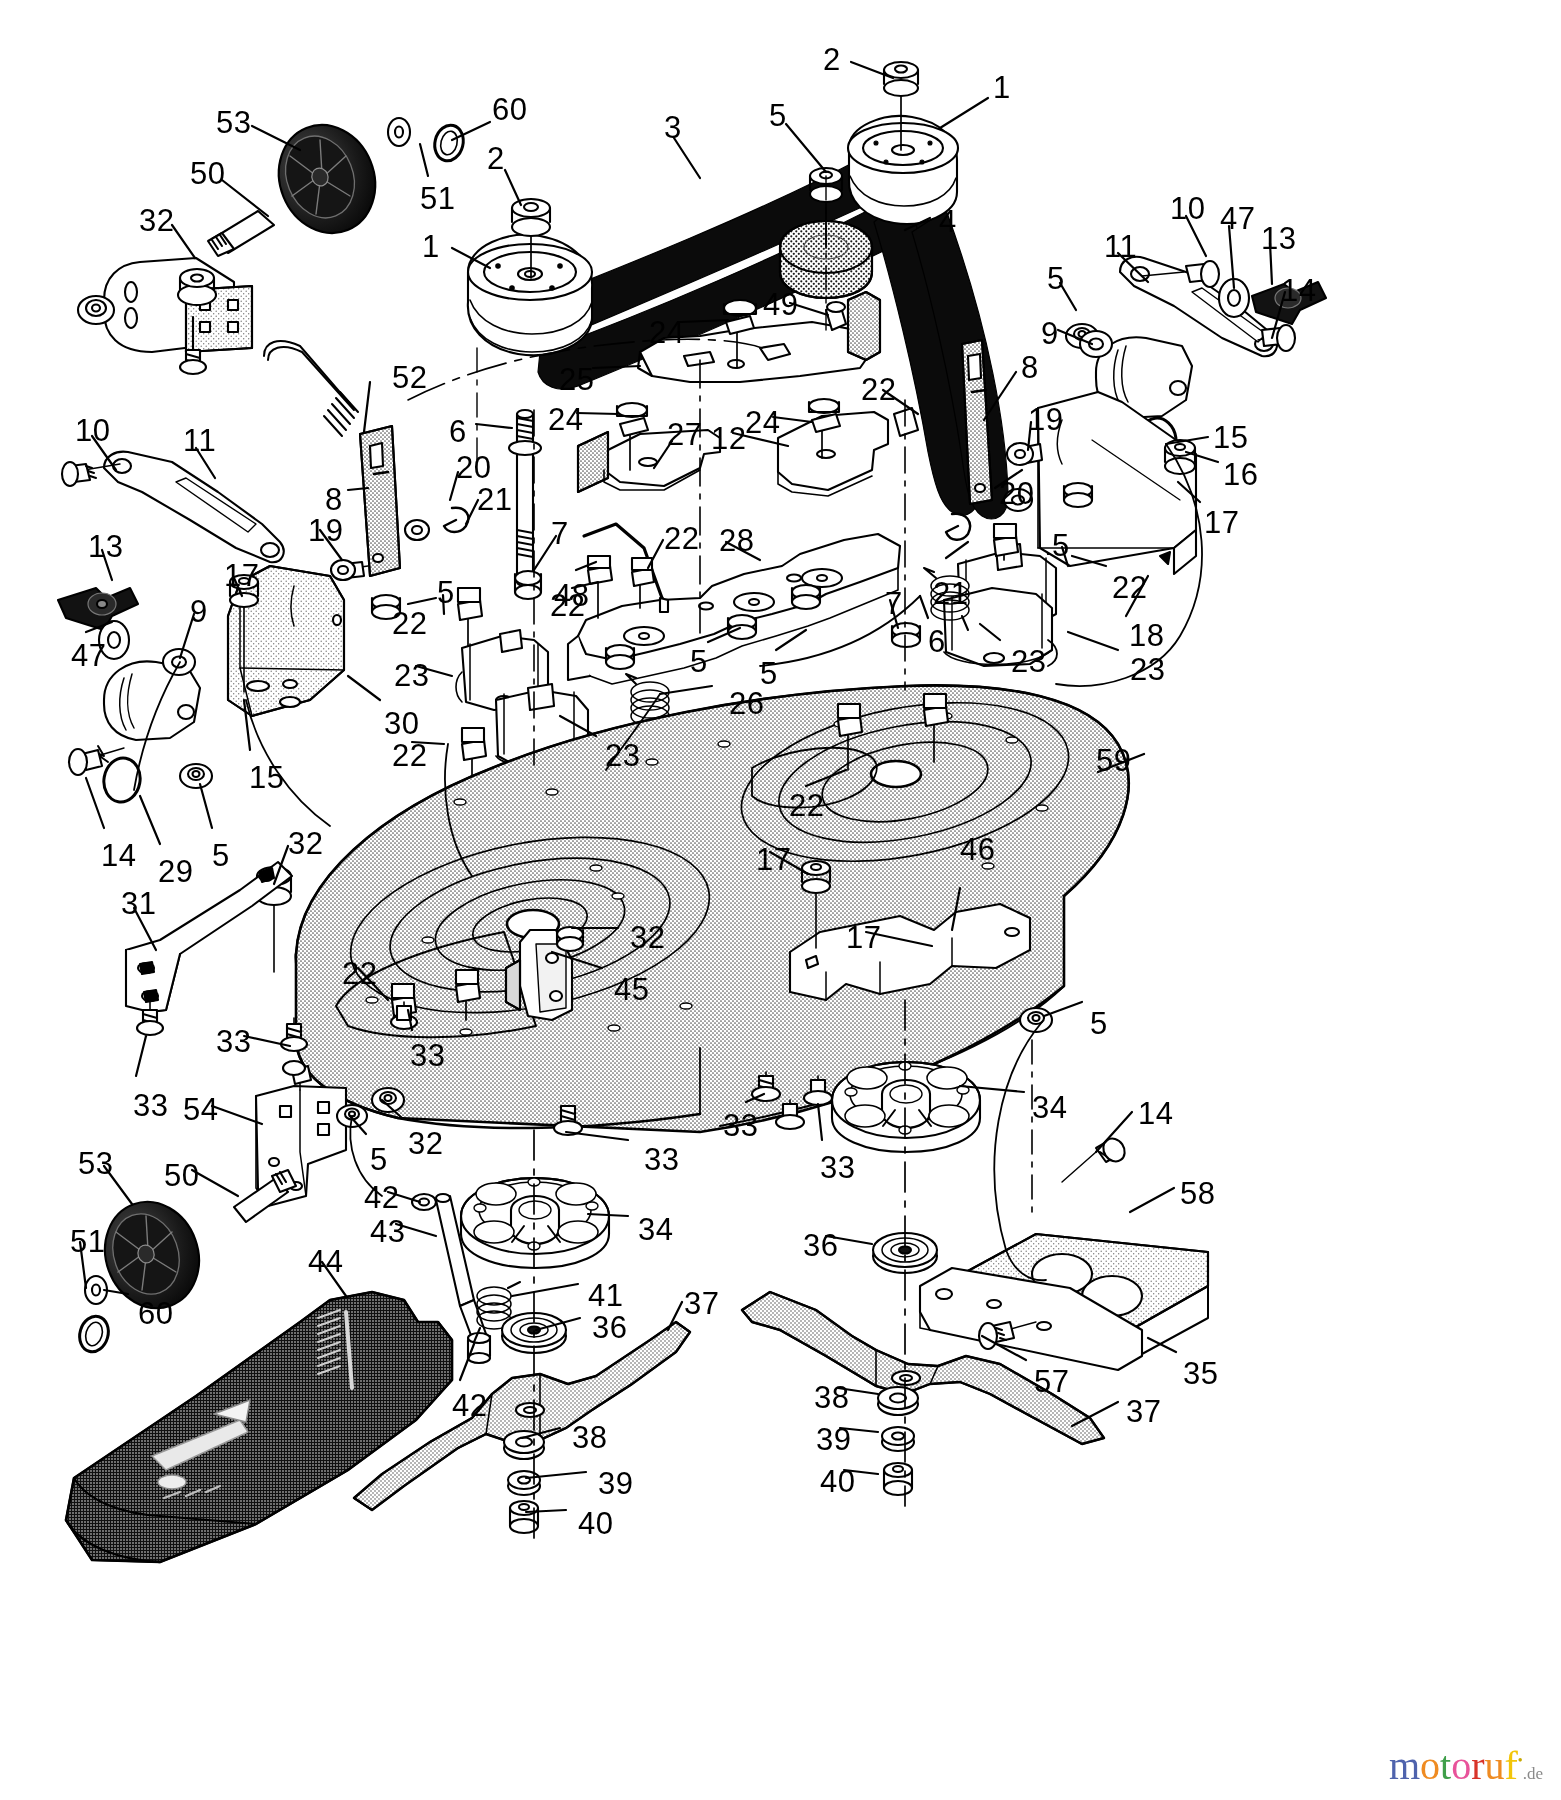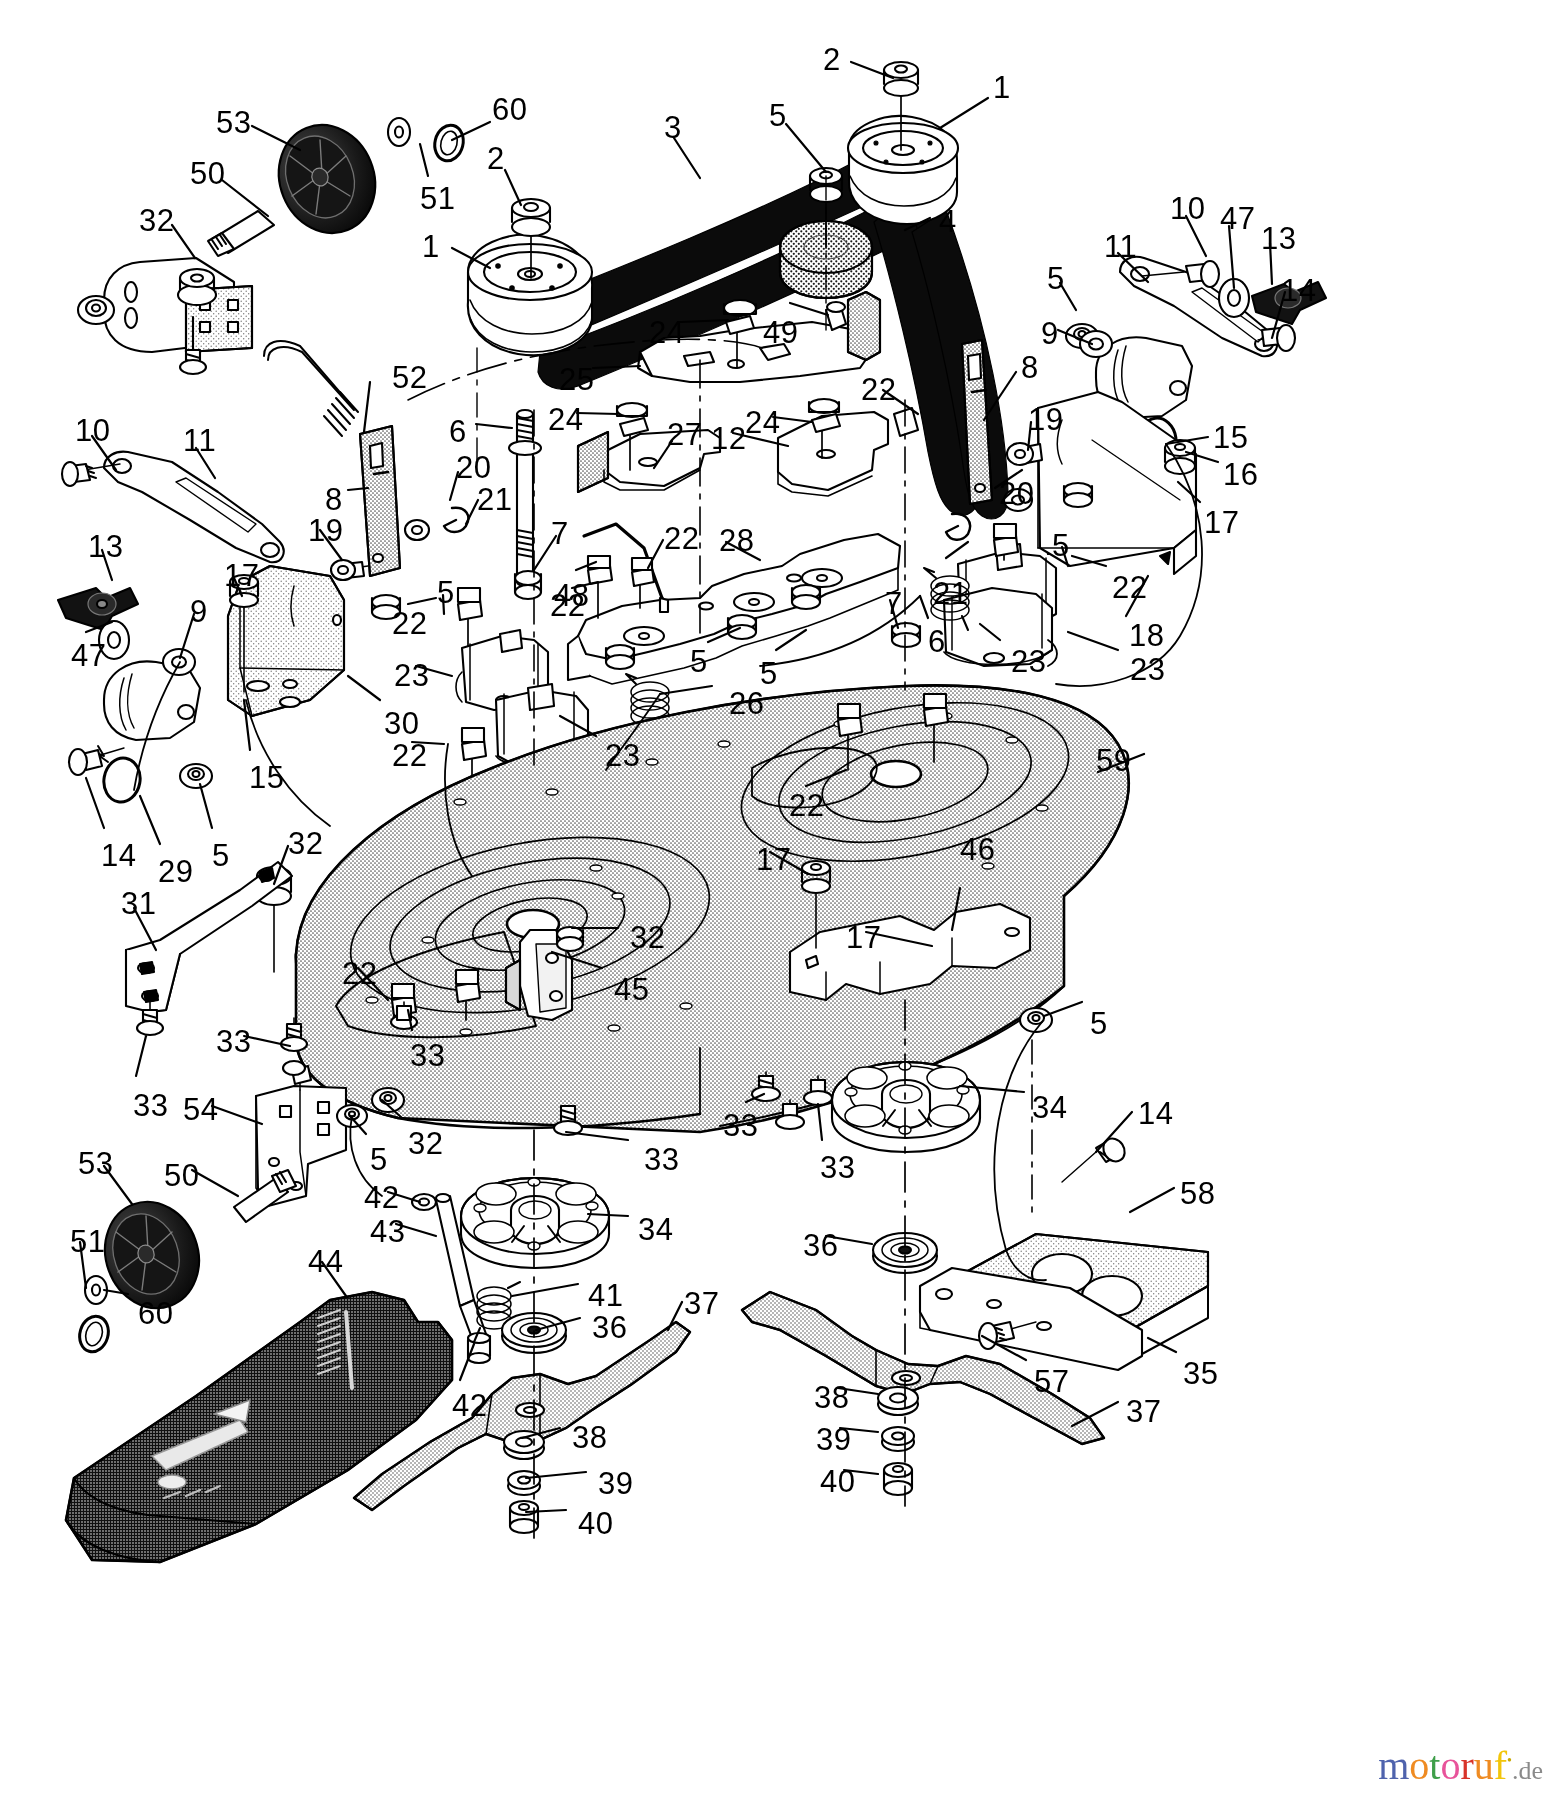--- a/index.html
+++ b/index.html
@@ -21,21 +21,21 @@
   }
 
   
   #wm{
     position:absolute; right:18px; bottom:14px;
     font-family:"Liberation Serif",serif;
     font-size:40px; line-height:1;
     white-space:nowrap;
   }
   #wm span{font-weight:400;}
-  #wm .de{font-size:26px;color:#8a8a8a;text-align:right;}
+  #wm .de{font-size:17px;color:#8a8a8a;text-align:right;}
   #wm .dot{font-size:14px;vertical-align:super;color:#c8a800;}
 </style>
 </head>
 <body>
 
 <div id="page">
 
   <svg id="svgroot" viewBox="0 0 1561 1800">
     <defs>
 
@@ -1127,21 +1127,21 @@
       <div class="cal" style="left: 939px; top: 206px;">4</div>
       <div class="cal" style="left: 1170px; top: 193px;">10</div>
       <div class="cal" style="left: 1220px; top: 203px;">47</div>
       <div class="cal" style="left: 1261px; top: 223px;">13</div>
       <div class="cal" style="left: 1104px; top: 231px;">11</div>
       <div class="cal" style="left: 422px; top: 231px;">1</div>
       <div class="cal" style="left: 1047px; top: 263px;">5</div>
       <div class="cal" style="left: 1041px; top: 318px;">9</div>
       <div class="cal" style="left: 1281px; top: 275px;">14</div>
       <div class="cal" style="left: 649px; top: 317px;">24</div>
-      <div class="cal" style="left: 763px; top: 289px; margin-top: 28px;">49</div>
+      <div class="cal" style="left: 763px; top: 289px;">49</div>
       <div class="cal" style="left: 1021px; top: 352px;">8</div>
       <div class="cal" style="left: 559px; top: 364px;">25</div>
       <div class="cal" style="left: 1028px; top: 404px;">19</div>
       <div class="cal" style="left: 861px; top: 374px;">22</div>
       <div class="cal" style="left: 368px; top: 362px; margin-left: 24px;">52</div>
       <div class="cal" style="left: 1213px; top: 422px;">15</div>
       <div class="cal" style="left: 449px; top: 416px;">6</div>
       <div class="cal" style="left: 548px; top: 404px;">24</div>
       <div class="cal" style="left: 667px; top: 419px;">27</div>
       <div class="cal" style="left: 711px; top: 423px;">12</div>

